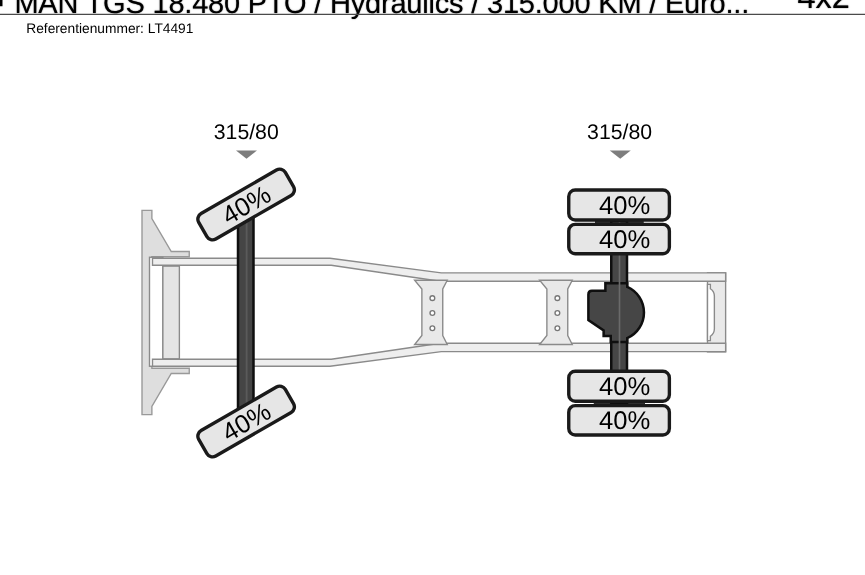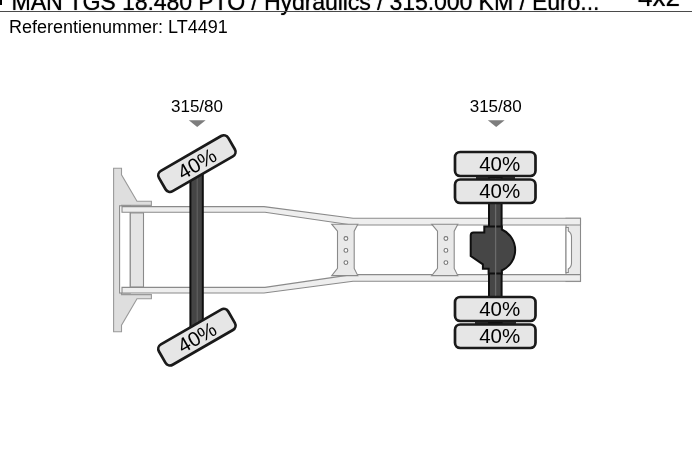--- a/index.html
+++ b/index.html
@@ -10,21 +10,21 @@
 <body>
 
 <div class="abs" style="left:0;top:0;width:1.5px;height:4.5px;background:#000"></div>
 
 <div class="abs" style="left:11.5px;top:-11.5px;font-size:23.2px;letter-spacing:-0.15px;white-space:pre;text-shadow:0 0 1px rgba(0,0,0,0.75)">MAN TGS 18.480 PTO / Hydraulics / 315.000 KM / Euro...</div>
 
 <div class="abs" style="left:638px;top:-18.5px;font-size:26px;white-space:nowrap;text-shadow:0 0 1px rgba(0,0,0,0.75)">4x2</div>
 
 <div class="abs" style="left:0;top:10.9px;width:692px;height:1.3px;background:#4a4a4a"></div>
 
-<div class="abs" style="left:9px;top:17px;font-size:18px">Referentienummer: LT4491</div>
+<div class="abs" style="left:21px;top:17px;font-size:11px">Referentienummer: LT4491</div>
 
 <svg class="abs" style="left:0;top:0" width="692" height="460" viewBox="0 0 692 460">
 
   <path d="M113.6,168.3 L121.5,168.3 L121.5,174.9 L137,201.2 L151.4,201.2 L151.4,205.4 L121.5,205.4 L121.5,294.6 L151.4,294.6 L151.4,298.8 L137,298.8 L121.5,325.1 L121.5,331.7 L113.6,331.7 Z" fill="#dedede" stroke="#999" stroke-width="1.1"></path>
 
   <rect x="119.6" y="205.8" width="10.7" height="87.2" fill="#fff" stroke="#8a8a8a" stroke-width="1.1"></rect>
 
   <rect x="130.3" y="212.9" width="13.2" height="74.2" fill="#e4e4e4" stroke="#8a8a8a" stroke-width="1.1"></rect>
 
   <rect x="566" y="218.3" width="14.5" height="63.2" fill="#e9e9e9" stroke="#8a8a8a" stroke-width="1.1"></rect>

